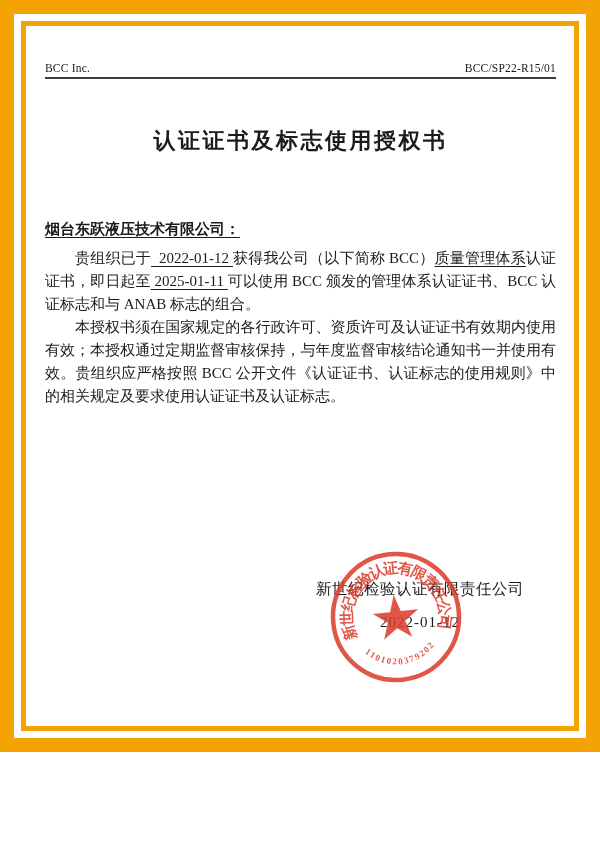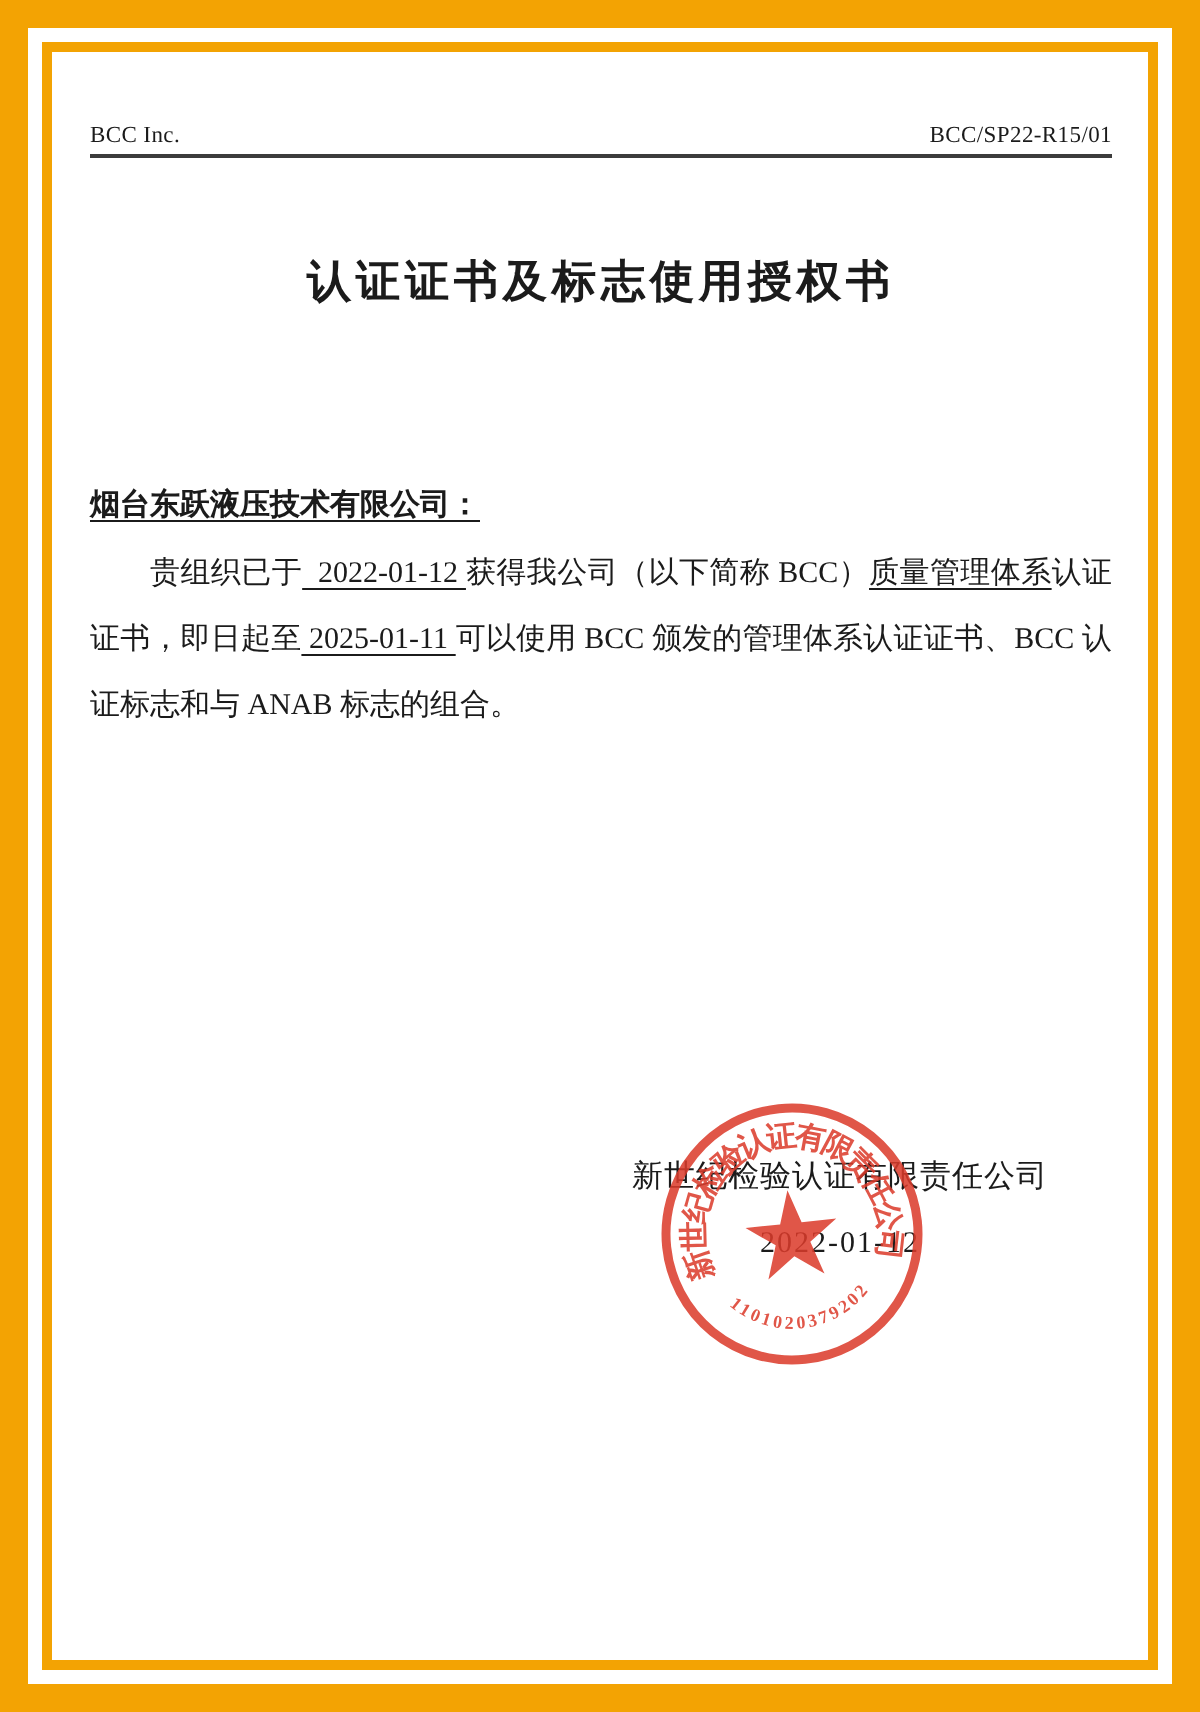--- a/index.html
+++ b/index.html
@@ -1,40 +1,40 @@
 <!DOCTYPE html>
 <html><head>
 <meta charset="utf-8">
 <style>
   html,body { margin:0; padding:0; background:#ffffff; }
   .canvas {
-    position:relative; width:600px; height:856px; overflow:hidden;
+    position:relative; width:600px; height:752px; overflow:hidden;
     background:#ffffff;
     font-family:"Liberation Serif","DejaVu Serif",serif;
     color:#1b1b1b;
   }
   .frame-outer { position:absolute; inset:0; border:14px solid #f3a303; box-sizing:border-box; pointer-events:none; }
   .frame-inner { position:absolute; inset:21px; border:5px solid #f3a303; box-sizing:border-box; pointer-events:none; }
   .content { position:absolute; left:45px; right:44px; top:26px; }
   .header {
     display:flex; justify-content:space-between; align-items:flex-end;
     margin-top:36px; padding-bottom:3px; border-bottom:2px solid #3c3c3c;
     font-size:11.5px; letter-spacing:0.2px;
   }
   .title {
     margin:48px 0 0 0; text-align:center;
     font-size:22px; font-weight:bold; letter-spacing:2.5px; line-height:28px;
   }
   .addressee {
-    margin-top:88px; font-size:15px; font-weight:bold;
+    margin-top:64px; font-size:15px; font-weight:bold;
     text-decoration:underline; text-underline-offset:3px; line-height:20px;
   }
   .body-text { margin-top:8px; }
   .para {
-    margin:0; font-size:15px; line-height:33px;
+    margin:0; font-size:15px; line-height:23px;
     text-align:justify; text-indent:2em; white-space:pre-wrap;
   }
   .u { text-decoration:underline; text-underline-offset:3px; }
   .signature {
     position:absolute; left:308px; top:579px; width:224px;
     text-align:center;
   }
   .sig-company { font-size:15.5px; line-height:20px; letter-spacing:0.5px; }
   .sig-date { margin-top:14px; font-size:15px; line-height:18px; letter-spacing:1px; }
   .stamp {
@@ -58,20 +58,21 @@
       <span>BCC Inc.</span>
       <span>BCC/SP22-R15/01</span>
     </div>
 
     <h1 class="title">认证证书及标志使用授权书</h1>
 
     <div class="addressee">烟台东跃液压技术有限公司：</div>
 
     <div class="body-text" id="paragraphs">
         <p class="para"><span>贵组织已于</span><span class="u">  2022-01-12 </span><span>获得我公司（以下简称 BCC）</span><span class="u">质量管理体系</span><span>认证证书，即日起至</span><span class="u"> 2025-01-11 </span><span>可以使用 BCC 颁发的管理体系认证证书、BCC 认证标志和与 ANAB 标志的组合。</span></p>
+        <p class="para"><span>本授权书须在国家规定的各行政许可、资质许可及认证证书有效期内使用有效；本授权通过定期监督审核保持，与年度监督审核结论通知书一并使用有效。贵组织应严格按照 BCC 公开文件《认证证书、认证标志的使用规则》中的相关规定及要求使用认证证书及认证标志。</span></p>
       </div>
 
   </div>
 
   <div class="signature">
     <div class="sig-company">新世纪检验认证有限责任公司</div>
     <div class="sig-date">2022-01-12</div>
   </div>
 
   <svg class="stamp" viewBox="0 0 140 140" aria-hidden="true">

